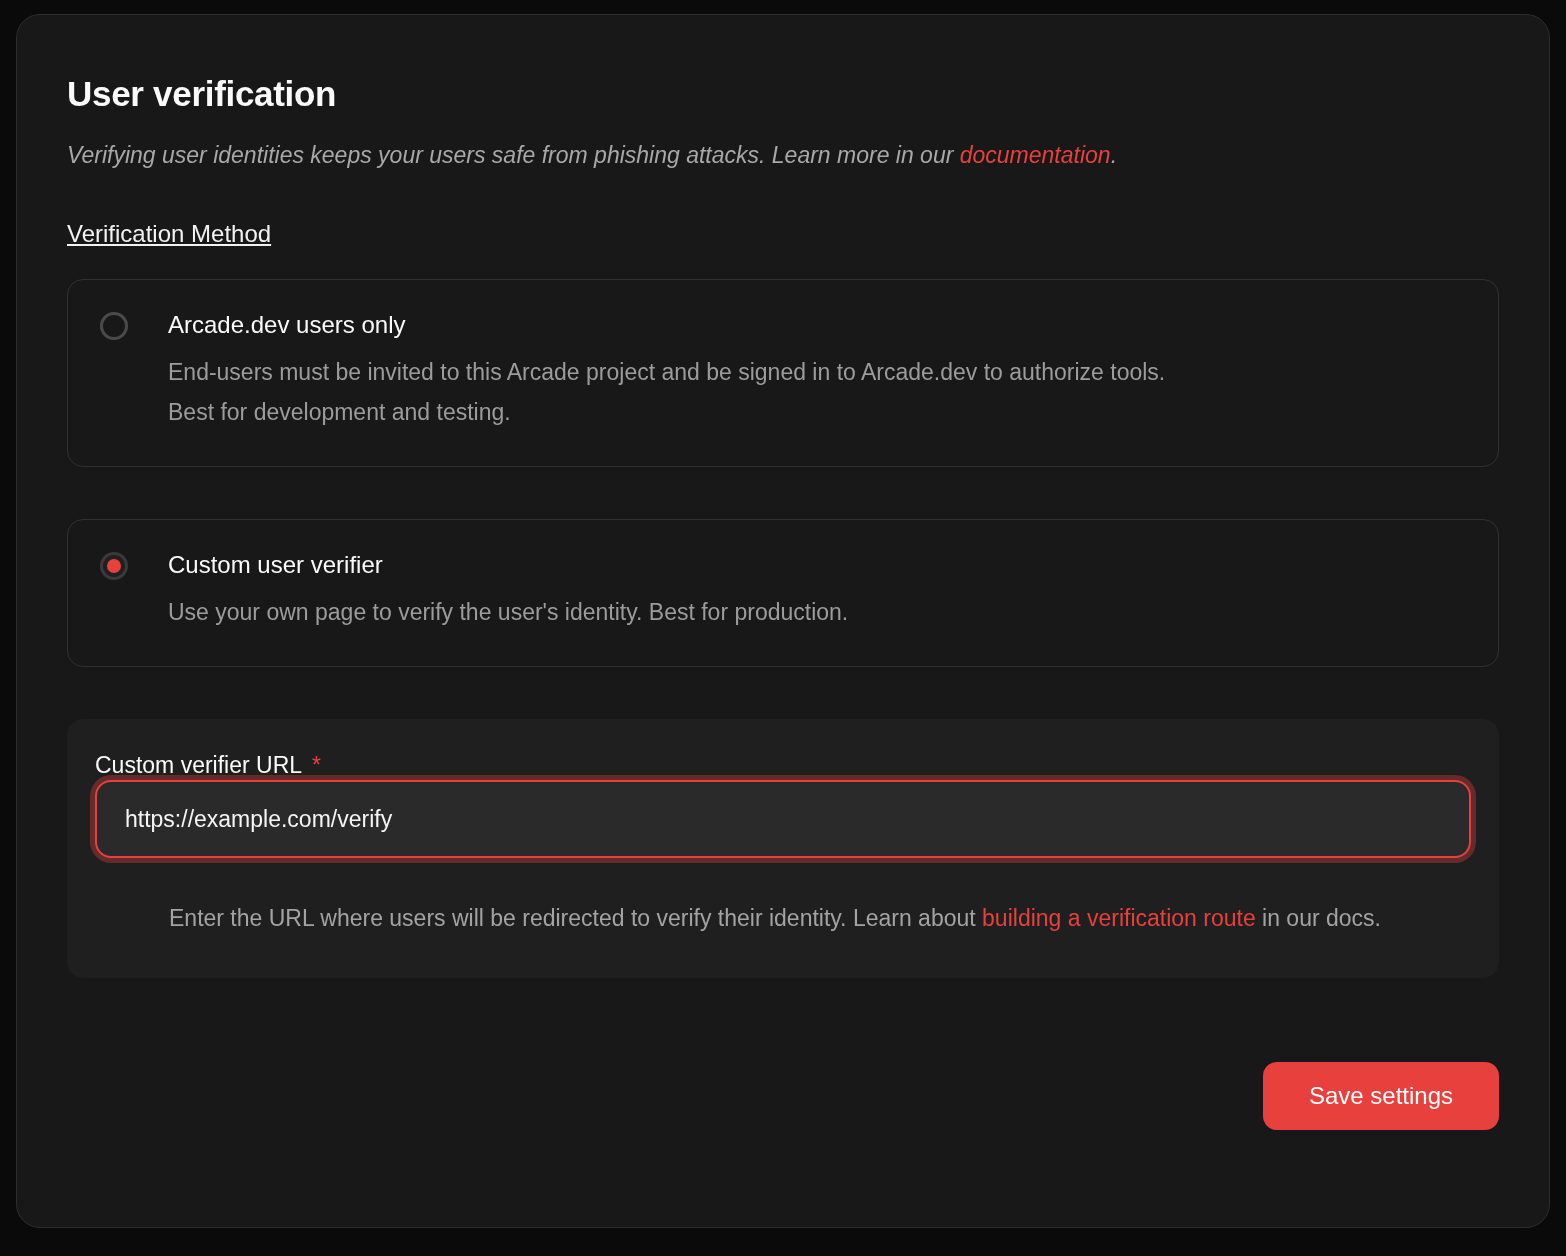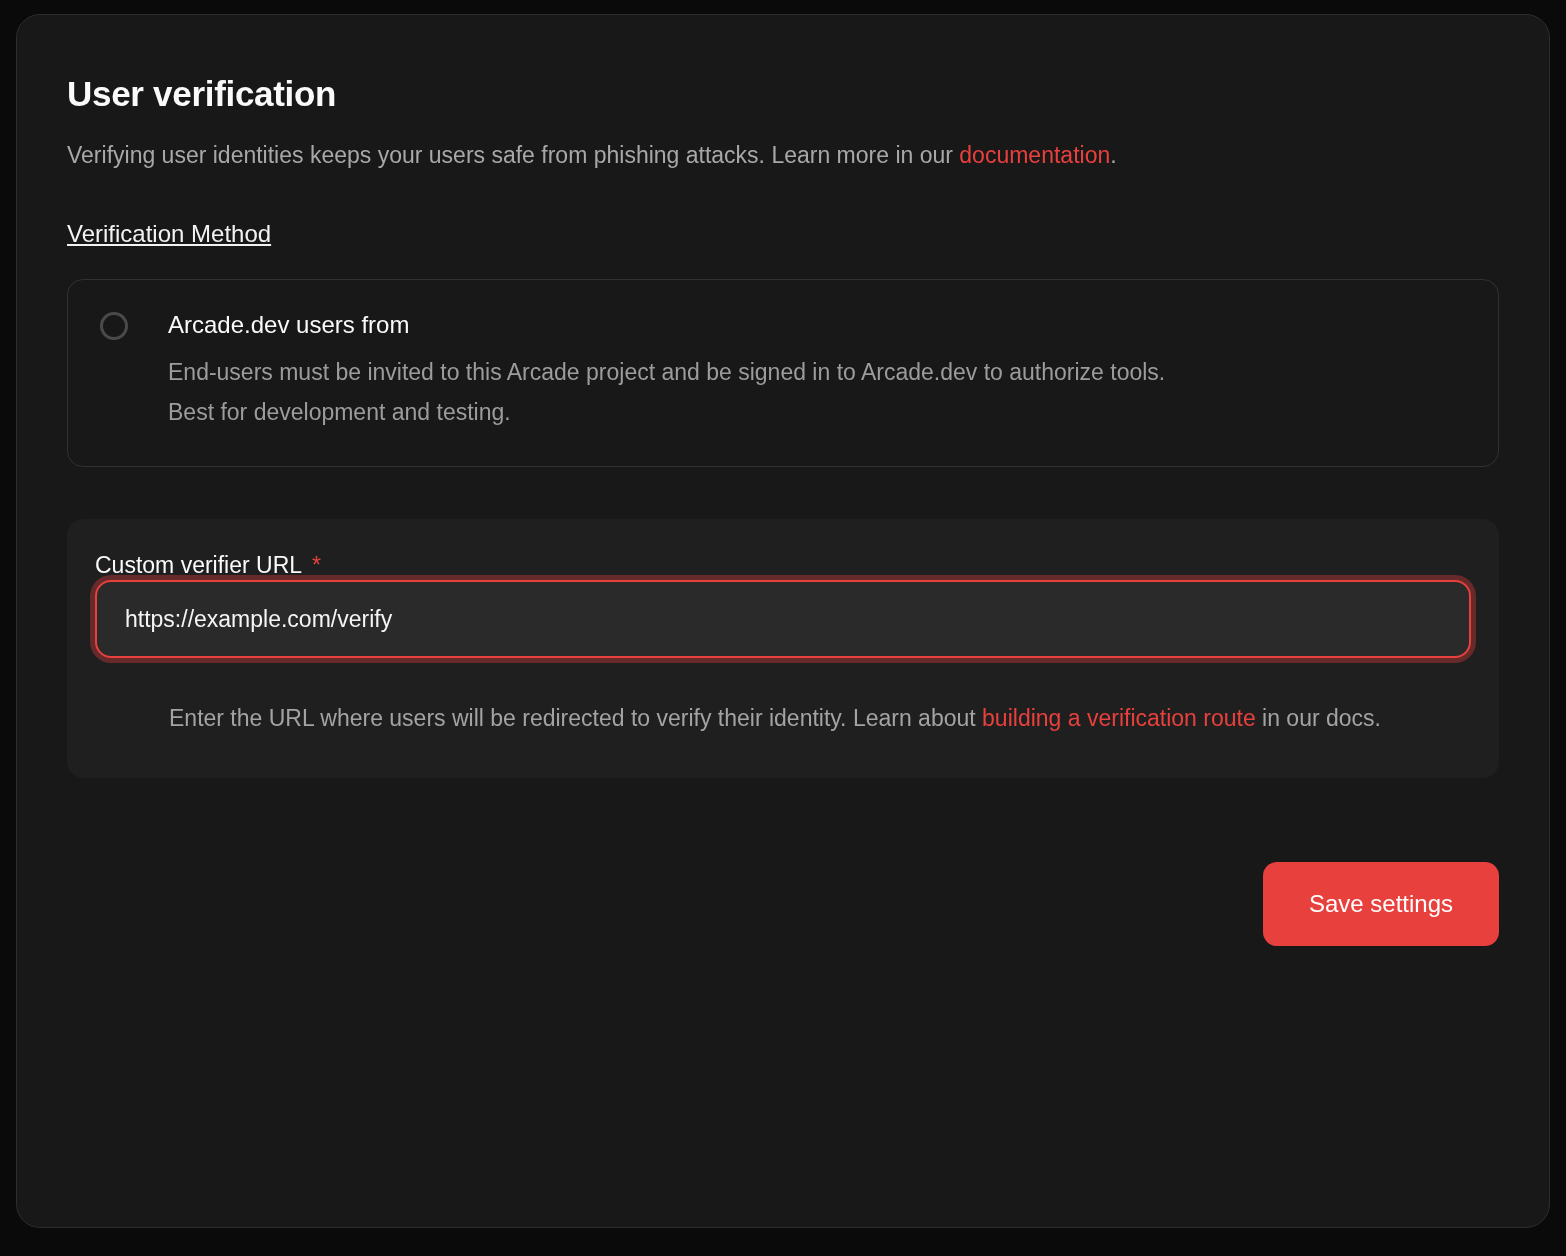--- a/index.html
+++ b/index.html
@@ -42,20 +42,21 @@
     line-height: 1.2;
     font-weight: 700;
     color: var(--text-primary);
     letter-spacing: -0.3px;
   }
   .intro {
     margin: 25px 0 0;
     font-size: 23px;
     line-height: 30px;
     color: var(--text-muted);
+    font-style: italic;
   }
   .red-link {
     color: var(--accent-red);
     text-decoration: none;
     cursor: pointer;
   }
   .section-heading {
     margin: 48px 0 0;
     font-size: 24px;
     line-height: 32px;
@@ -146,21 +147,21 @@
     line-height: 40px;
     color: #a3a3a3;
     text-align: center;
   }
   .actions {
     margin-top: 84px;
     display: flex;
     justify-content: flex-end;
   }
   .save-btn {
-    height: 84px;
+    height: 68px;
     padding: 17px 46px;
     background: var(--accent-red);
     color: #ffffff;
     border: none;
     border-radius: 14px;
     font-size: 24px;
     font-weight: 500;
     font-family: "Liberation Sans", "DejaVu Sans", sans-serif;
     cursor: pointer;
   }
@@ -173,28 +174,39 @@
 
     <h1 class="page-title">User verification</h1>
 
     <p class="intro"><span>Verifying user identities keeps your users safe from phishing attacks. Learn more in our </span><a href="#" class="red-link">documentation</a><span>.</span></p>
 
     <h2 class="section-heading">Verification Method</h2>
 
     <div class="option-card">
       <span class="radio"></span>
       <div class="option-body">
-        <div class="option-title">Arcade.dev users from</div>
+        <div class="option-title">Arcade.dev users only</div>
         <div class="option-desc">
           <div>End-users must be invited to this Arcade project and be signed in to Arcade.dev to authorize tools.</div>
           <div>Best for development and testing.</div>
         </div>
       </div>
     </div>
 
+    <div class="option-card">
+      <span class="radio radio--selected">
+          <span class="radio-dot"></span>
+        </span>
+      <div class="option-body">
+        <div class="option-title">Custom user verifier</div>
+        <div class="option-desc">
+          <div>Use your own page to verify the user's identity. Best for production.</div>
+        </div>
+      </div>
+    </div>
 
     <div class="url-panel">
       <label class="field-label"><span>Custom verifier URL</span><span class="asterisk">*</span></label>
       <input type="text" class="url-input" value="https://example.com/verify" style="">
       <p class="helper"><span>Enter the URL where users will be redirected to verify their identity. Learn about </span><a href="#" class="red-link">building a verification route</a><span> in our docs.</span></p>
     </div>
 
     <div class="actions">
       <button class="save-btn">Save settings</button>
     </div>

